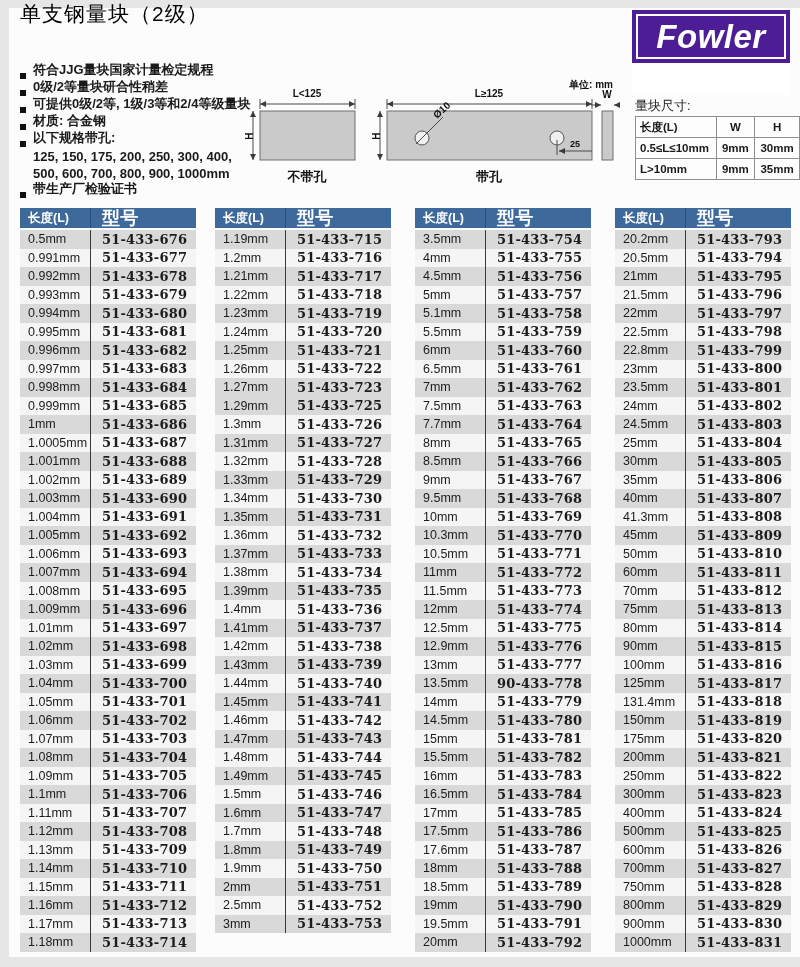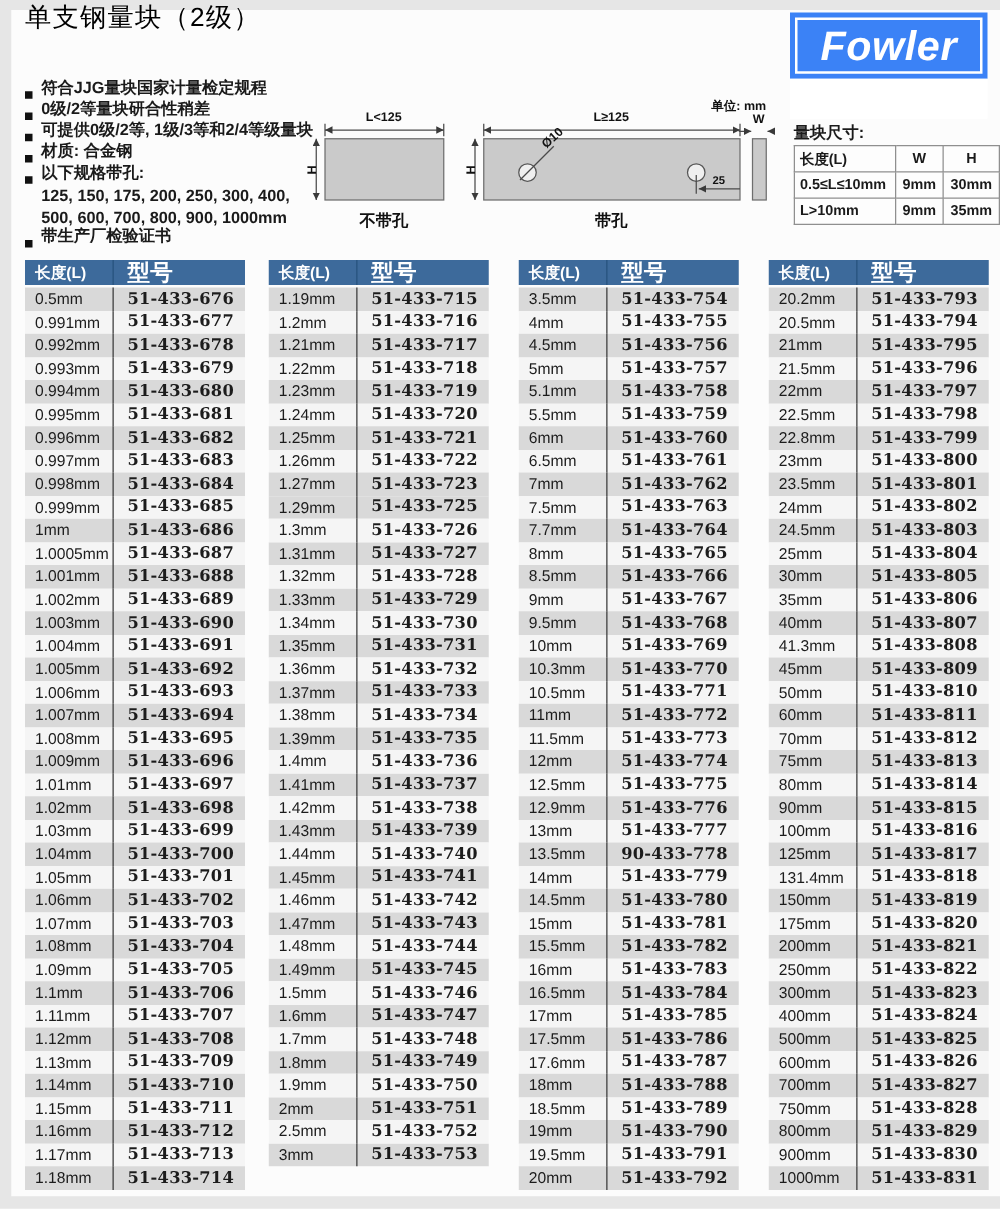--- a/index.html
+++ b/index.html
@@ -7,42 +7,42 @@
     width:800px;height:967px;position:relative;
     background:#e6e6e6;
     font-family:"Liberation Sans",sans-serif;
     color:#1a1a1a;overflow:hidden;
   }
   .content{position:absolute;left:9px;top:8px;width:791px;height:949px;background:#fcfcfc;}
 
   .page-title{position:absolute;left:20px;top:0;margin:0;font-size:21px;font-weight:normal;letter-spacing:1px;color:#000;}
 
   
-  .logo{position:absolute;left:632px;top:10px;width:158px;height:53px;background:#3b82f6;}
+  .logo{position:absolute;left:632px;top:10px;width:158px;height:53px;background:#4c1d95;}
   .logo-inner{position:absolute;inset:4px;border:2px solid #ffffff;display:flex;align-items:center;justify-content:center;}
   .logo-text{font-style:italic;font-weight:bold;font-size:33px;color:#ffffff;letter-spacing:0.5px;}
   .logo-under{position:absolute;left:632px;top:63px;width:158px;height:32px;background:#ffffff;}
 
   
   .features{position:absolute;left:20px;top:62px;}
   .feat{display:flex;align-items:flex-end;height:17px;font-size:13px;font-weight:bold;white-space:nowrap;}
   .feat .sq{width:6px;height:6px;background:#111;margin-right:7px;flex:0 0 auto;}
   .feat.cont{padding-left:13px;}
 
   
   .diagram{position:absolute;left:245px;top:76px;}
   .dline{stroke:#4a4a4a;stroke-width:1;fill:none;}
   .block{fill:#cacaca;stroke:#6e6e6e;stroke-width:1;}
   .hole{fill:#efefef;stroke:#555;stroke-width:1;}
   .dlabel{font-family:"Liberation Sans",sans-serif;font-size:10px;font-weight:bold;fill:#111;}
   .dsmall{font-size:9px;}
   .dcaption{font-family:"Liberation Sans",sans-serif;font-size:13px;font-weight:bold;fill:#111;}
 
   
-  .size-caption{position:absolute;left:635px;top:97px;font-size:13px;font-weight:bold;}
+  .size-caption{position:absolute;left:635px;top:97px;font-size:13px;font-weight:normal;}
   .size-table{position:absolute;left:635px;top:116px;border-collapse:collapse;table-layout:fixed;background:#fdfdfd;}
   .size-table th,.size-table td{border:1px solid #8f8f8f;height:20px;font-size:11.5px;font-weight:bold;padding:0 4px;white-space:nowrap;}
   .size-table .cl{width:76px;text-align:left;}
   .size-table .cw{width:34px;text-align:center;}
   .size-table .ch{width:40px;text-align:center;}
 
   
   .gtable{position:absolute;top:208px;width:176px;}
   .hrow{display:flex;height:20px;margin-bottom:2px;background:#3d6a9b;color:#fff;align-items:stretch;font-size:12.5px;font-weight:bold;}
   .hrow .c-len,.hrow .c-model{display:flex;align-items:center;}

